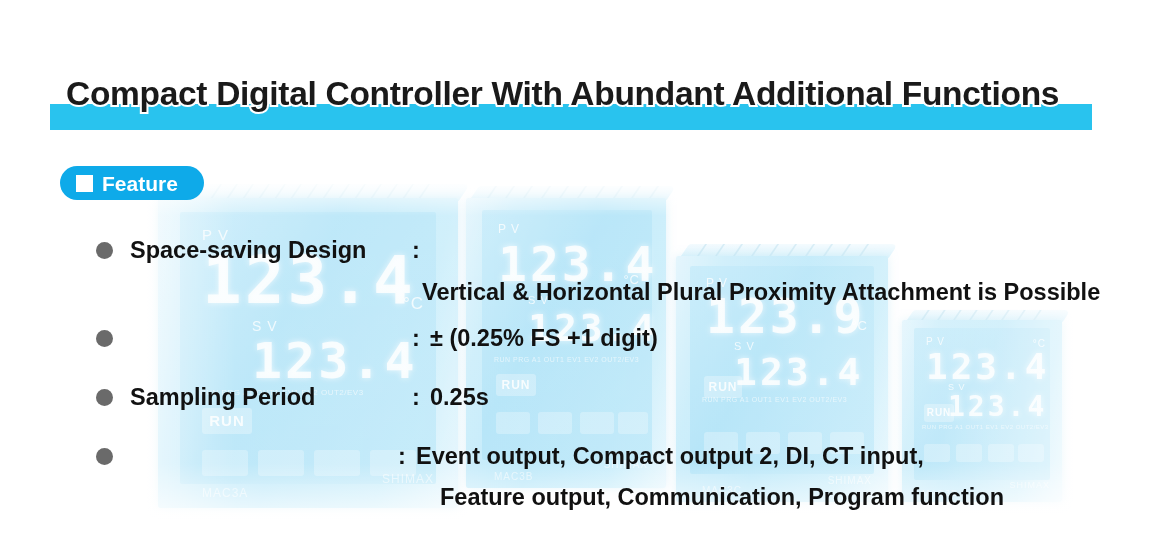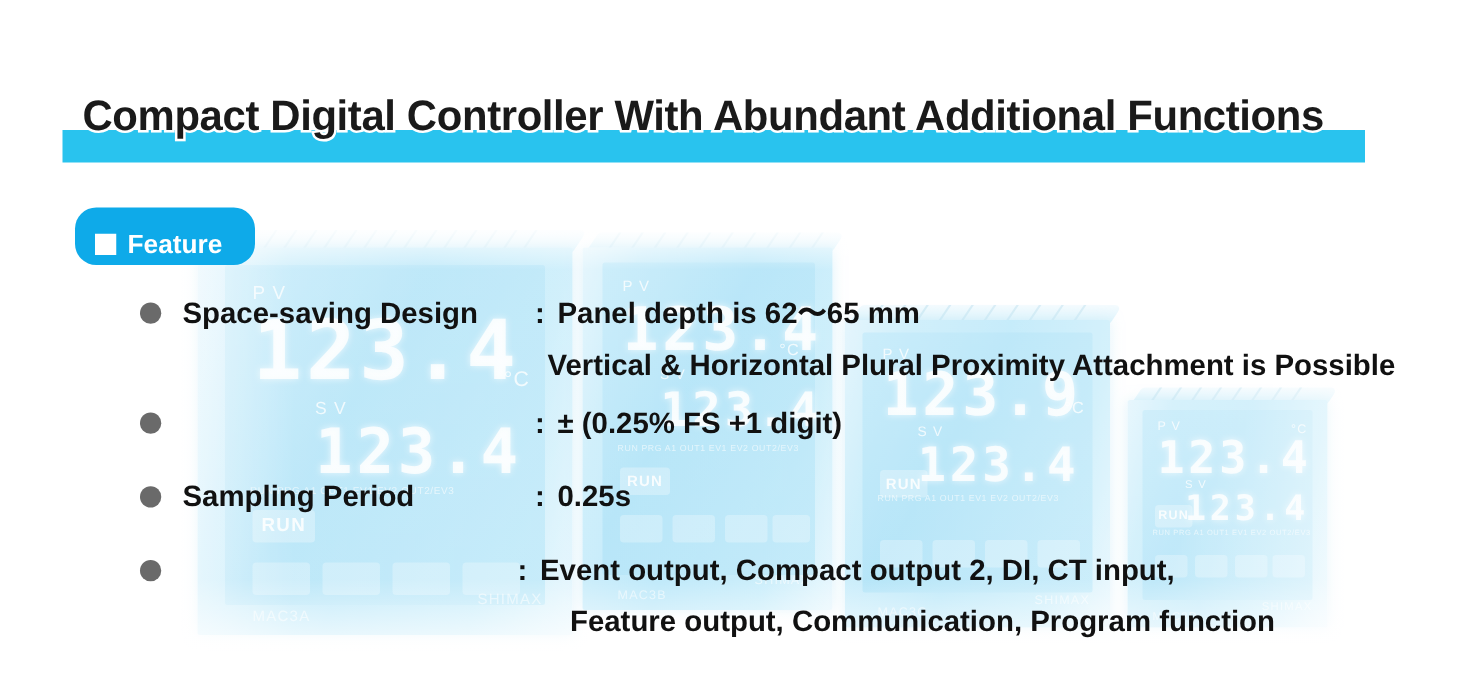--- a/index.html
+++ b/index.html
@@ -151,21 +151,21 @@
     transform: scaleX(0.985);
     transform-origin: left center;
   }
 
   
   #feature-pill {
     position: absolute;
     left: 60px;
     top: 166px;
     height: 34px;
-    padding: 12px 26px 0 16px;
+    padding: 0 26px 0 16px;
     border-radius: 17px;
     background: #0eaae9;
     display: flex;
     align-items: center;
     gap: 9px;
   }
   #feature-square {
     width: 17px;
     height: 17px;
     background: #ffffff;
@@ -181,21 +181,21 @@
 
   
   #bullets {
     position: absolute;
     left: 0;
     top: 0;
     width: 1175px;
   }
   .row {
     position: absolute;
-    left: 16px;
+    left: 0;
     width: 982px;
     height: 34px;
     padding-left: 31px;
   }
   .dot {
     position: absolute;
     left: 96px;
     top: 8px;
     width: 17px;
     height: 17px;
@@ -376,21 +376,20 @@
     <div id="feature-square"></div>
     <div id="feature-label">Feature</div>
   </div>
 
   <div id="bullets">
 
     <div class="row" style="top:234px;">
       <div class="dot"></div>
       <div class="label">Space-saving Design</div>
       <div class="value" style="left:412px;">:</div>
-      <div class="value" style="left:430px;">Panel depth is 62〜65 mm</div>
     </div>
 
     <div class="row" style="top:276px;">
       <div class="cont" style="left:422px;">Vertical &amp; Horizontal Plural Proximity Attachment is Possible</div>
     </div>
 
     <div class="row" style="top:322px;">
       <div class="dot"></div>
       <div class="value" style="left:412px;">:</div>
       <div class="value" style="left:430px;">± (0.25% FS +1 digit)</div>

